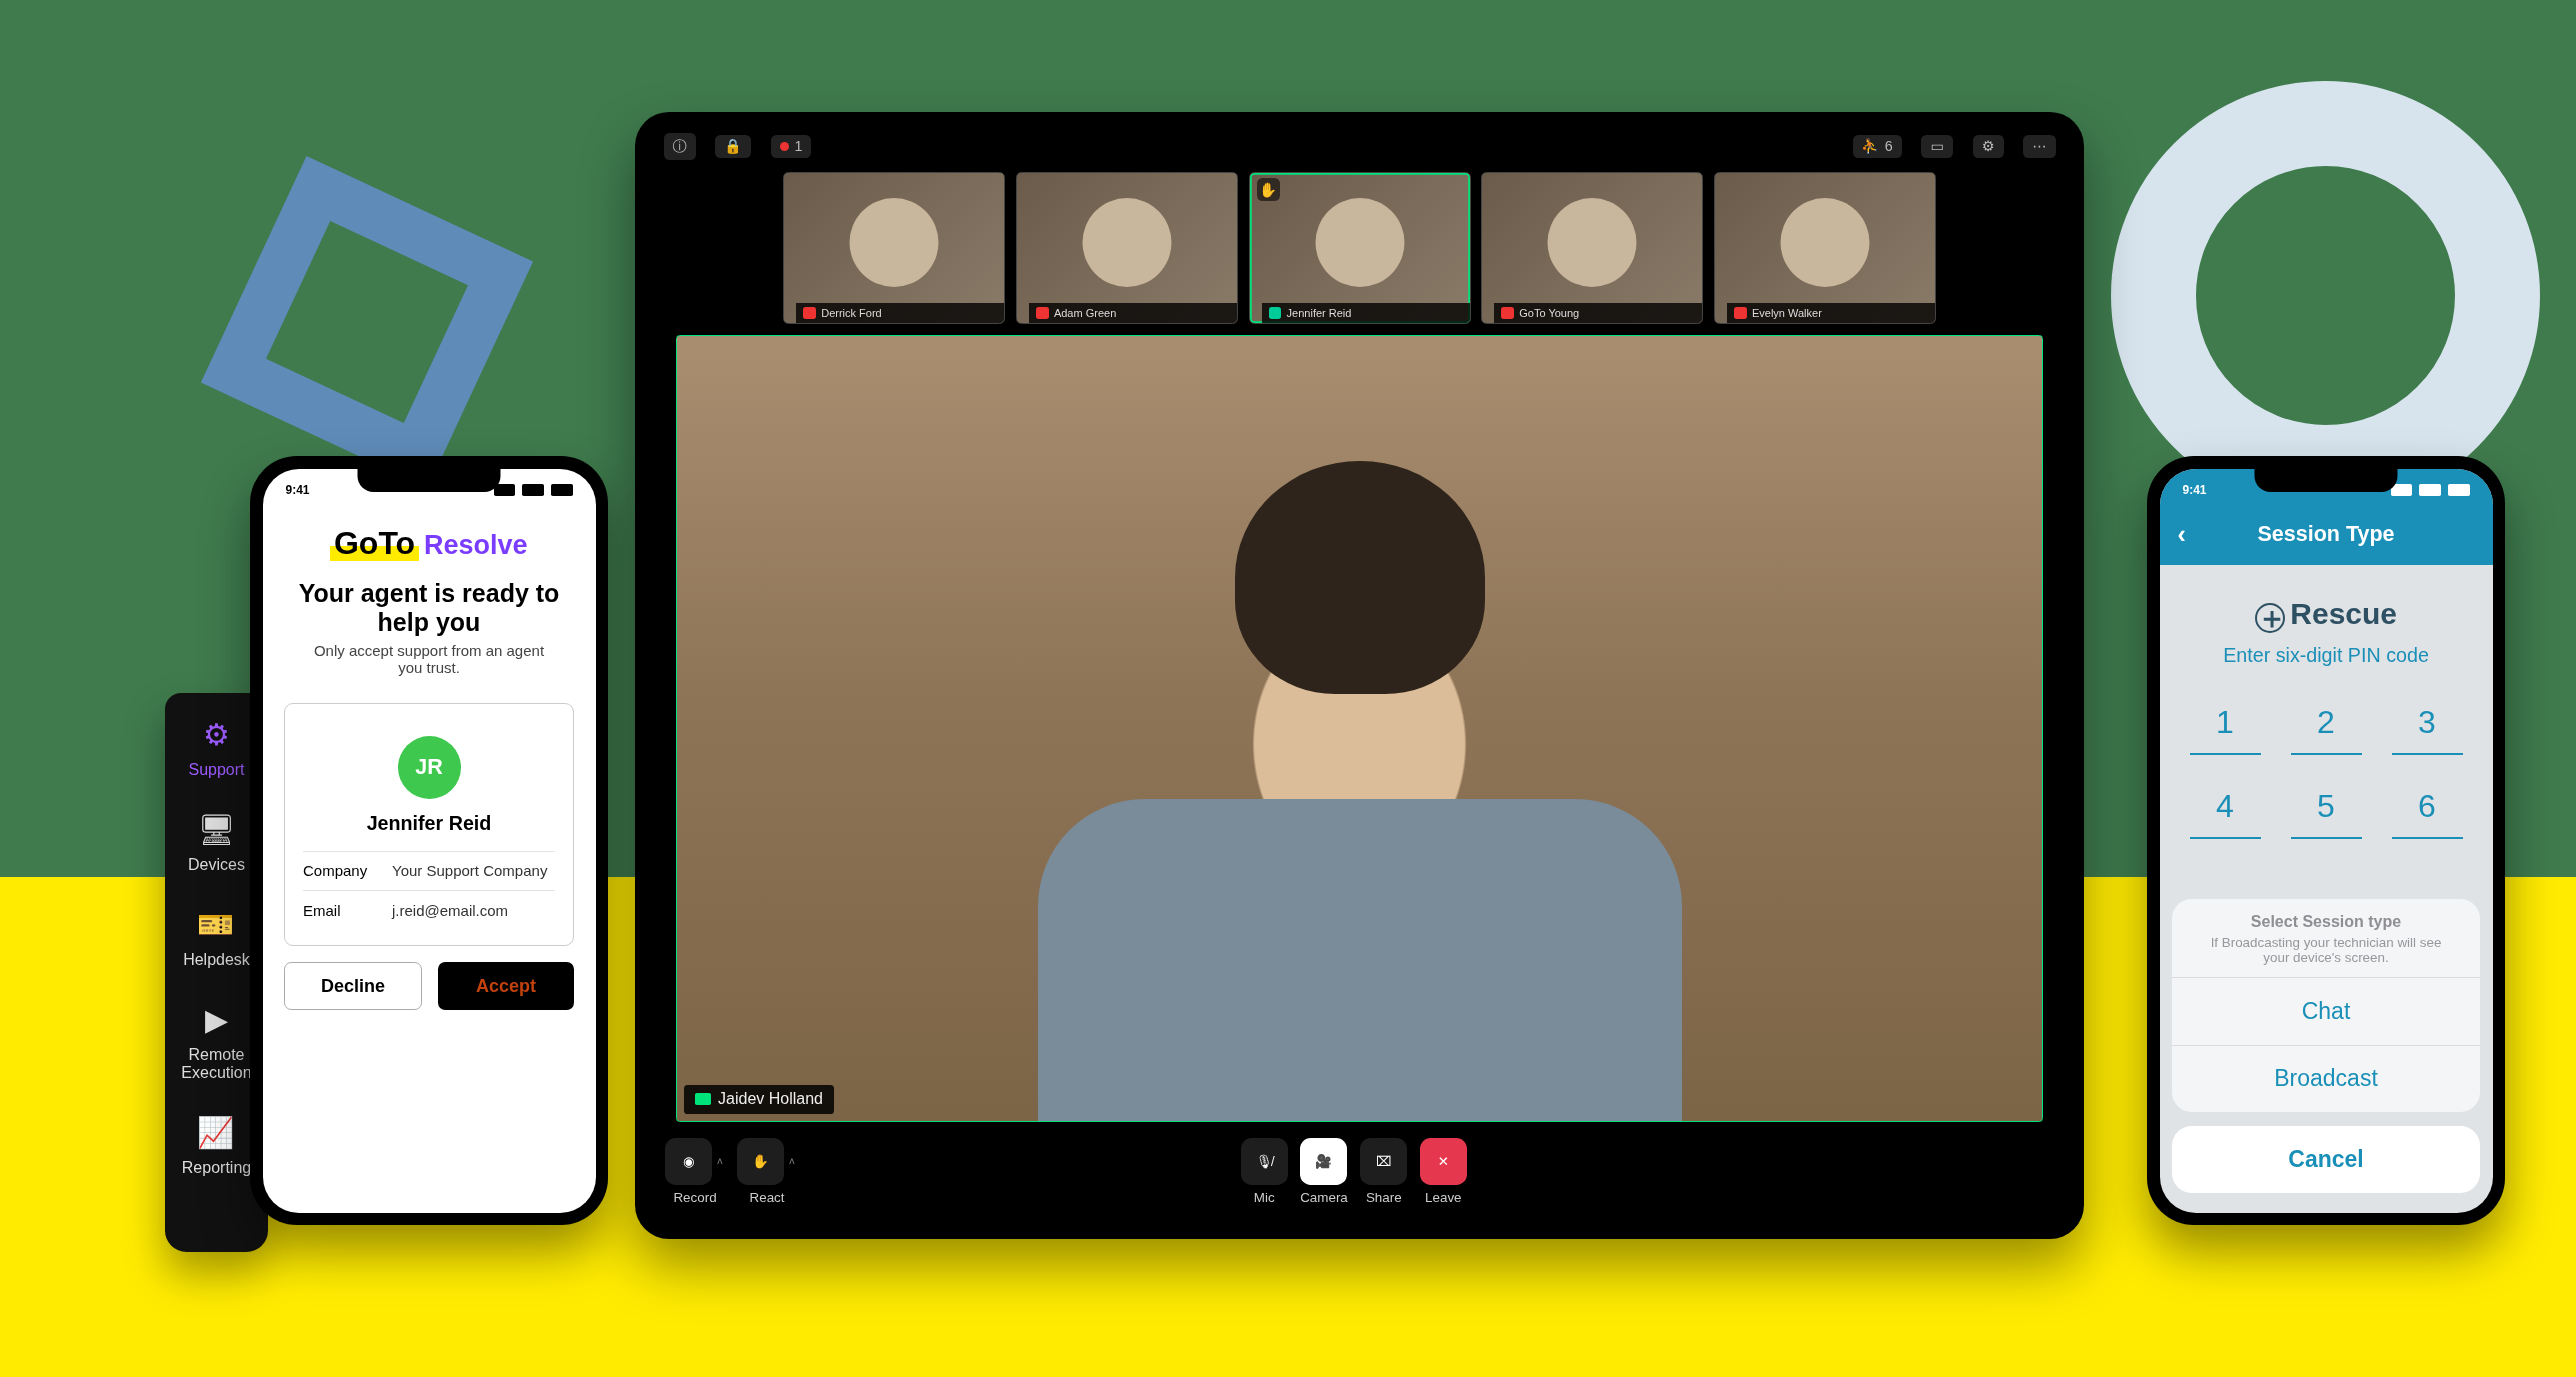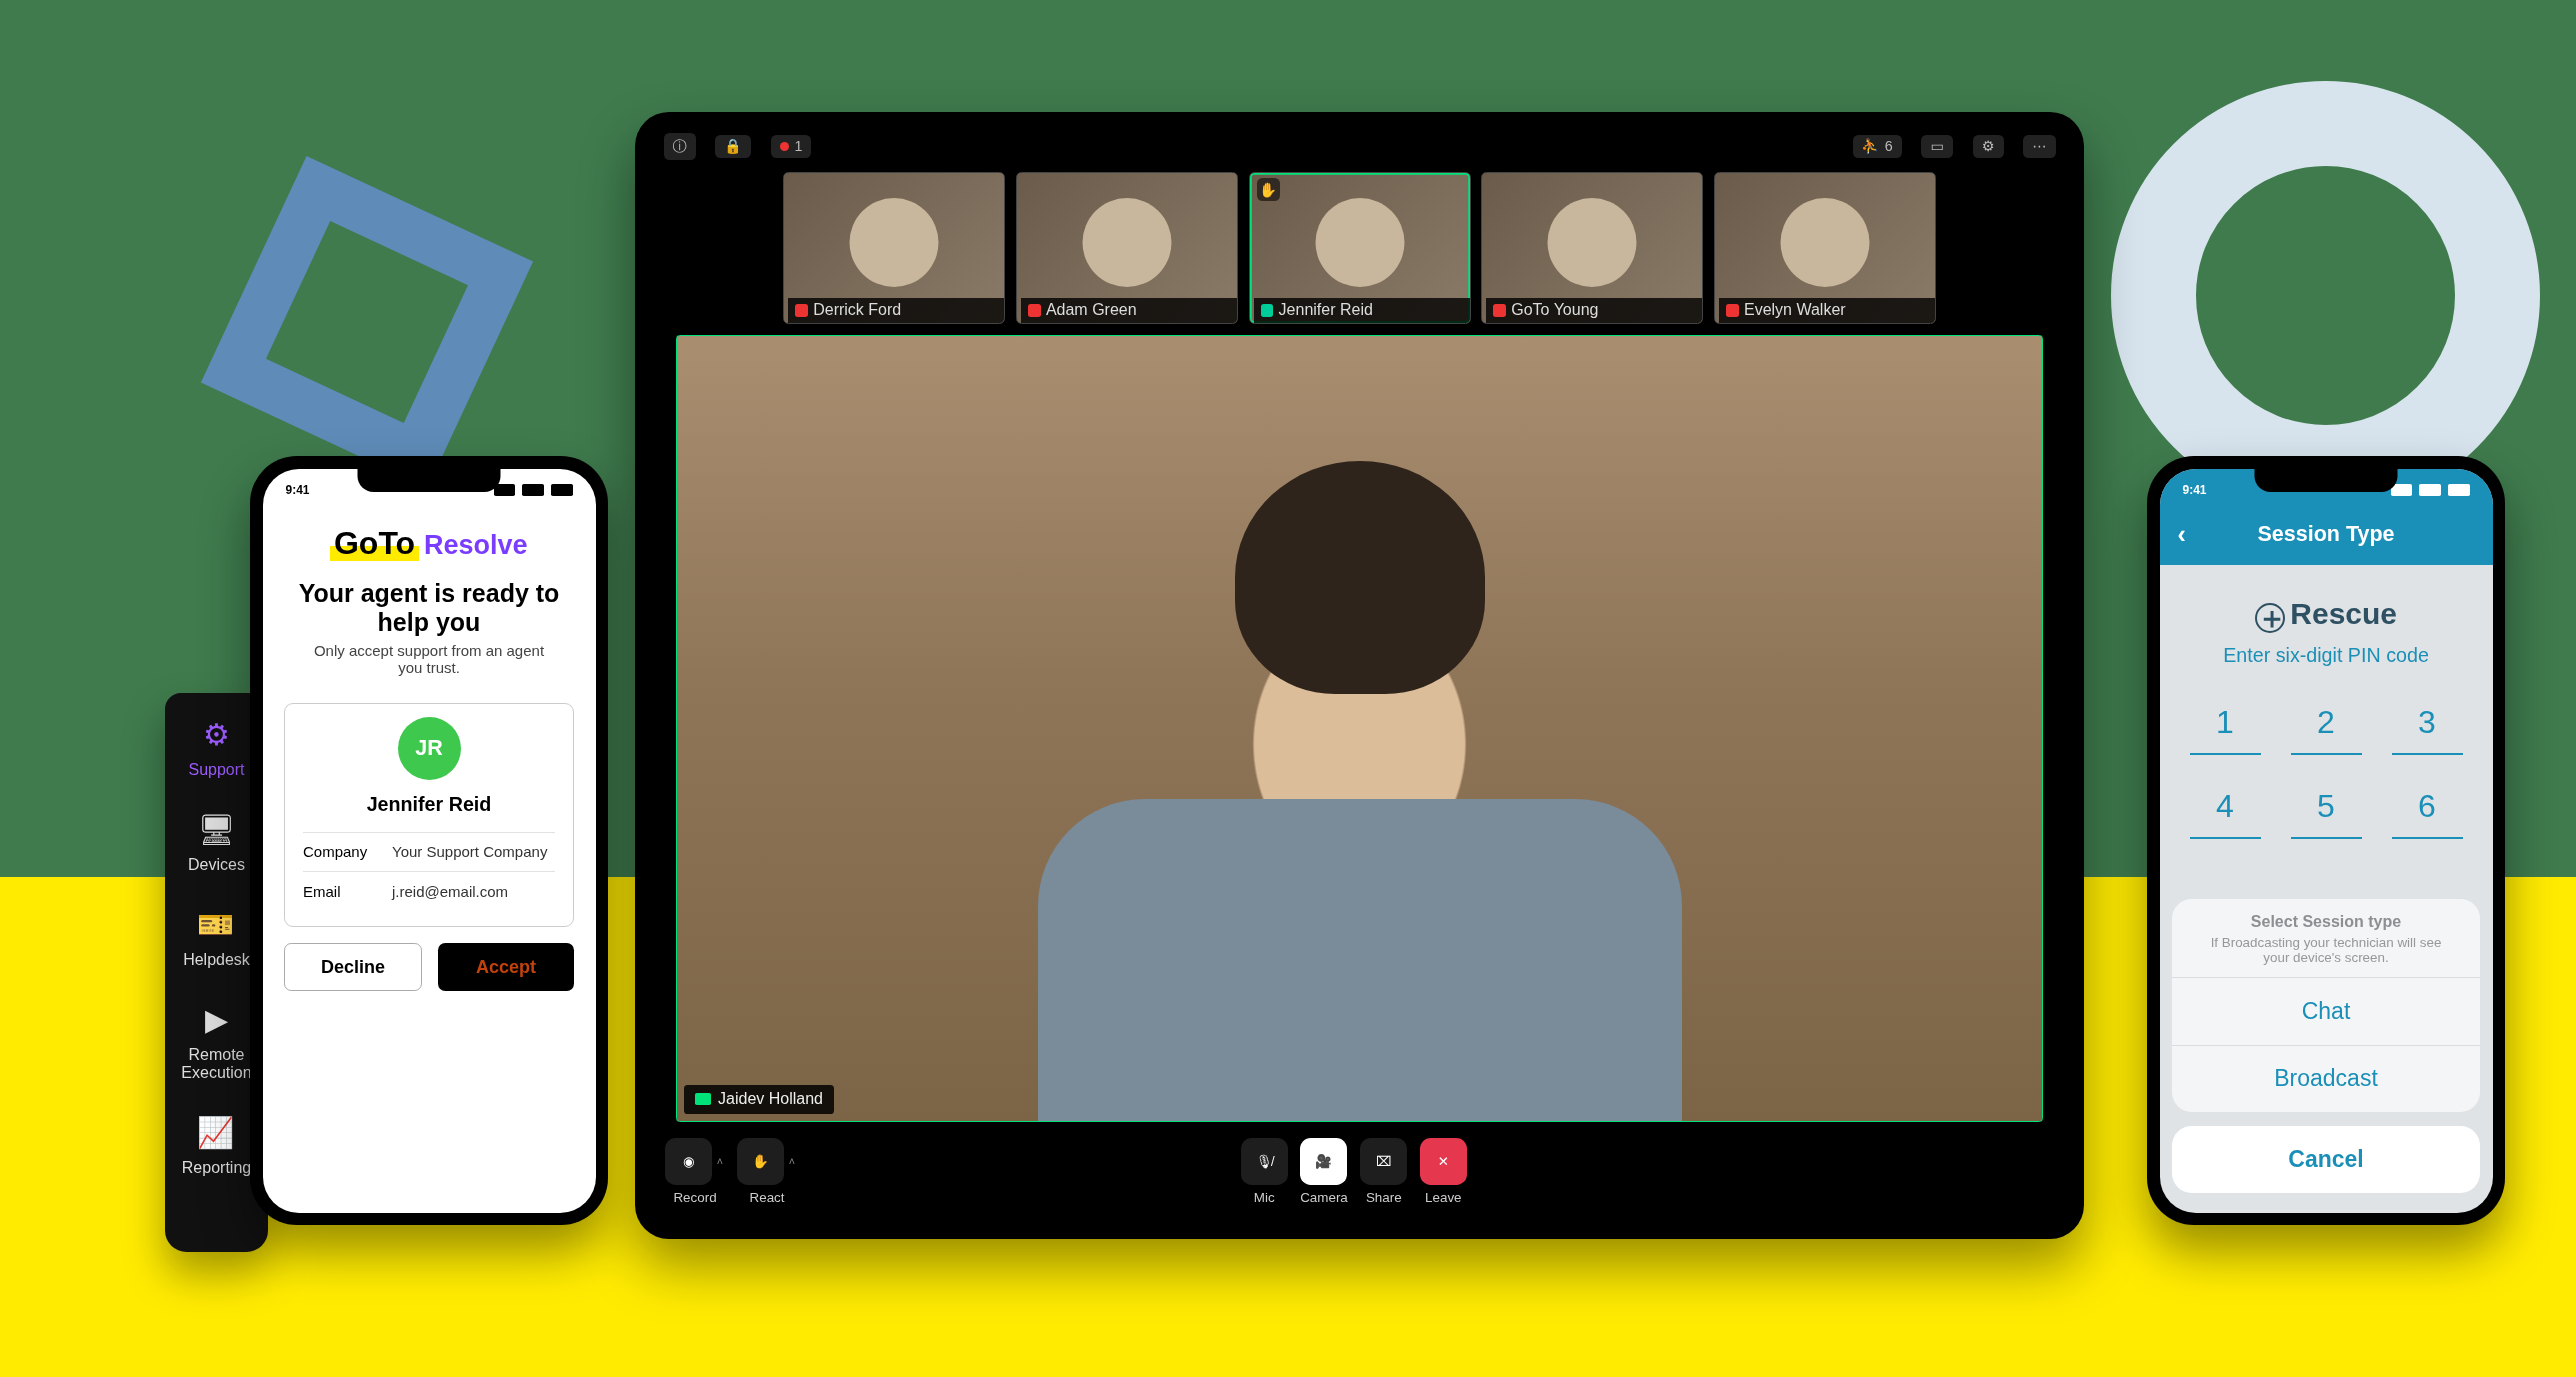--- a/index.html
+++ b/index.html
@@ -40,22 +40,22 @@
   .thumb {
     width:222px; height:152px; border:0.9px solid #444; border-radius:5.4px;
     position:relative; overflow:hidden; background:linear-gradient(135deg,#6b5b4a,#8a7a68);
   }
   .thumb.active { box-shadow:0 0 0 1.8px #00e27a inset; }
   .thumb .person {
     position:absolute; left:50%; top:25px; transform:translateX(-50%);
     width:89px; height:89px; border-radius:50%; background:#c9b79d;
   }
   .thumb .namebar {
-    position:absolute; left:4px; right:0; bottom:0; background:rgba(0,0,0,.8);
-    color:#ddd; font-size:16px; padding:3.6px 7.2px; display:flex; align-items:center; gap:5.4px;
+    position:absolute; left:12px; right:0; bottom:0; background:rgba(0,0,0,.8);
+    color:#ddd; font-size:11px; padding:3.6px 7.2px; display:flex; align-items:center; gap:5.4px;
   }
   .mic-off { width:12.5px; height:12.5px; background:#e33; border-radius:2.7px; }
   .mic-on  { width:12.5px; height:12.5px; background:#0c9; border-radius:2.7px; }
   .hand-raised {
     position:absolute; top:5.4px; left:7.2px; width:23px; height:23px;
     background:rgba(0,0,0,.55); border-radius:5.4px; color:#fff;
     display:flex; align-items:center; justify-content:center; font-size:14.3px;
   }
   .main-video {
     margin:0 25px; height:787px; border:1.8px solid #00e27a; border-radius:3.6px;
@@ -127,21 +127,21 @@
   .statusbar .right { display:flex; gap:7.2px; align-items:center; }
   .sig, .wifi, .batt { width:21.5px; height:12.5px; background:#000; border-radius:1.8px; }
 
   .phone-left { top:456px; left:250px; width:358px; height:769px; }
   .resolve-logo { text-align:center; margin:21.5px 0 7.2px; font-size:32px; font-weight:800; }
   .resolve-logo .go-hl { background:linear-gradient(180deg,transparent 58%,#ffeb00 58%); padding:0 3.6px; }
   .resolve-logo .resolve { color:#7a3cff; font-weight:600; font-size:27px; margin-left:5.4px; }
   .headline { text-align:center; font-size:25px; font-weight:800; padding:9px 27px 5.4px; }
   .subtext  { text-align:center; font-size:15px; color:#444; padding:0 45px 18px; }
   .agent-card {
-    margin:9px 21.5px 0; padding:13px 18px 16px; border:0.9px solid #ccc; border-radius:9px;
+    margin:9px 21.5px 0; padding:32px 18px 16px; border:0.9px solid #ccc; border-radius:9px;
     display:flex; flex-direction:column; align-items:center;
   }
   .avatar {
     width:63px; height:63px; border-radius:50%; background:#3ec84e; color:#fff;
     display:flex; align-items:center; justify-content:center; font-weight:700; font-size:21.5px;
   }
   .agent-name { margin:12.5px 0 16px; font-size:19.7px; font-weight:700; }
   .kv-row { width:100%; display:flex; font-size:15px; padding:10.7px 0; border-top:0.9px solid #e2e2e2; }
   .kv-row .k { width:89px; font-weight:400; }
   .kv-row .v { color:#333; }

